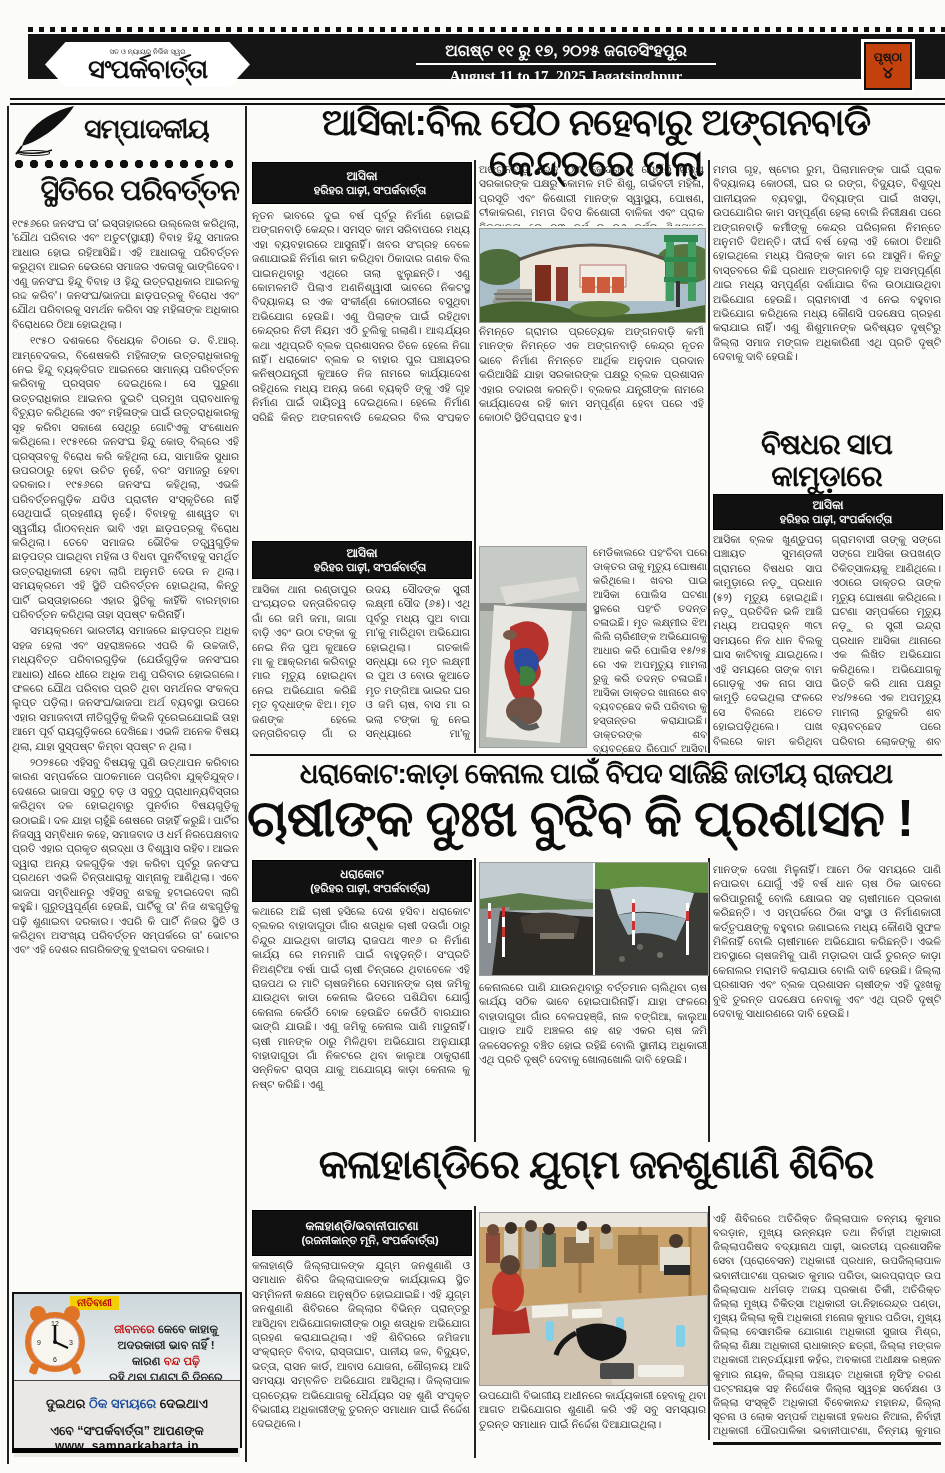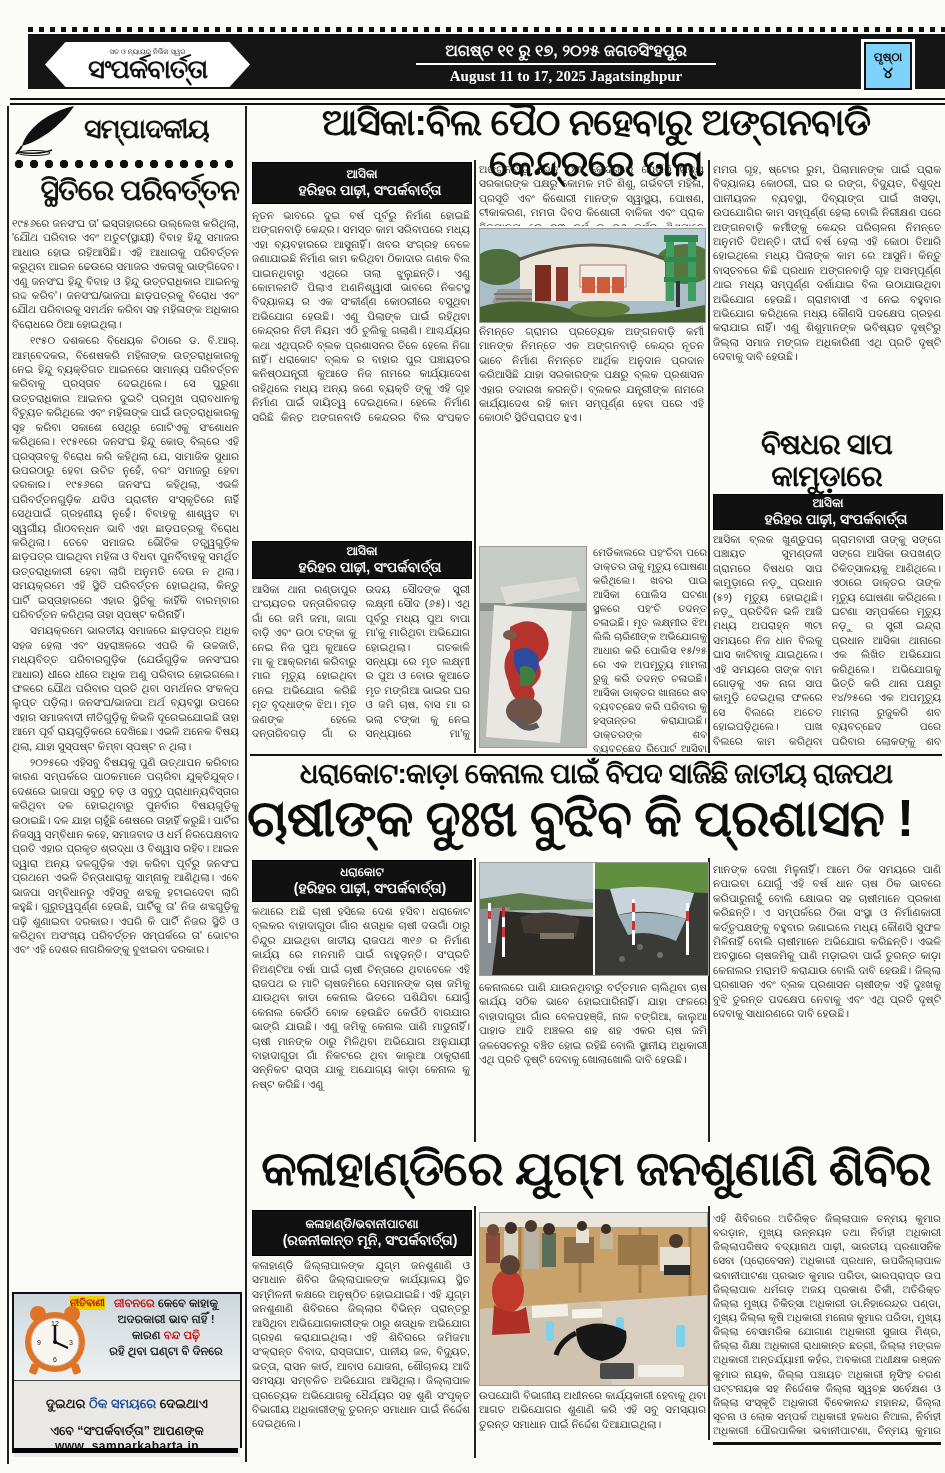--- a/index.html
+++ b/index.html
@@ -10,64 +10,64 @@
   .dotrow{background:repeating-linear-gradient(90deg,#111 0 5px,transparent 5px 11px);}
   .mast{background:#151515;}
   .logo-diamond{background:#fff;clip-path:polygon(0% 50%,10% 4%,90% 4%,100% 50%,90% 96%,10% 96%);
         display:flex;flex-direction:column;align-items:center;justify-content:center;color:#111;}
   .logo-tag{font-size:7px;line-height:1;margin-bottom:1px;}
   .logo-main{font-size:26px;font-weight:800;line-height:1;letter-spacing:-1px;}
   .mast-date{color:#fff;text-align:center;}
   .mast-date .od{font-size:16px;font-weight:700;}
   .mast-date .divline{height:2px;background:#fff;margin:3px 0;}
   .mast-date .en{font-size:15px;font-weight:700;font-family:"Liberation Serif",serif;}
-  .pagebox{background:#7dd3fc;border:2px solid #111;outline:3px solid #fff;text-align:center;
+  .pagebox{background:#c2410c;border:2px solid #111;outline:3px solid #fff;text-align:center;
         font-weight:800;color:#111;display:flex;flex-direction:column;justify-content:center;}
   .pagebox .pl{font-size:12px;line-height:1.1;}
   .pagebox .pn{font-size:16px;line-height:1.1;}
   .dblrule{border-top:2.5px solid #111;border-bottom:2.5px solid #111;height:3px;}
   .vrule{background:#222;width:1.5px;}
   .hrule{background:#111;}
   
   .ed-title{font-size:27px;font-weight:800;letter-spacing:-1px;}
   .bigdots{background:radial-gradient(circle 4px at 6px 6px,#111 4px,transparent 4.5px);
         background-size:15px 12px;background-repeat:repeat-x;}
   .ed-head{font-size:29px;font-weight:800;text-align:right;letter-spacing:-1px;}
   .bodytext{font-size:10.6px;line-height:1.36;text-align:justify;overflow:hidden;}
   .bodytext p{margin:0 0 2px 0;text-indent:18px;}
   .bodytext p:first-child{text-indent:0;}
   .twocol{column-count:2;column-gap:9px;column-rule:none;}
   
   .headline{font-weight:800;text-align:center;letter-spacing:-1px;line-height:1.12;color:#0d0d0d;}
   .byline-box{background:#111;color:#fff;text-align:center;font-weight:700;
         display:flex;flex-direction:column;justify-content:center;border:1px solid #000;}
   .byline-box .b1{font-size:12px;line-height:1.25;}
-  .byline-box .b2{font-size:14px;line-height:1.25;padding-left:16px;}
+  .byline-box .b2{font-size:11px;line-height:1.25;padding-left:16px;}
   .photo{display:block;border:1px solid #999;}
   
   .adbox{border:2px solid #111;background:#fff;}
   .ad-top{position:relative;background:linear-gradient(180deg,#cdd7db,#eef1f2);height:86px;overflow:hidden;}
   .ad-tag{position:absolute;left:56px;top:2px;background:#f2cf00;color:#b80000;font-weight:800;
-        font-size:10px;padding:1px 0;}
-  .ad-text{position:absolute;left:80px;top:1px;width:144px;text-align:center;font-weight:800;
+        font-size:10px;padding:1px 7px;}
+  .ad-text{position:absolute;left:80px;top:27px;width:144px;text-align:center;font-weight:800;
         font-size:11.5px;line-height:1.4;color:#222;}
   .red{color:#c11212;}
   .blue{color:#1b4c9c;}
   .ad-foot{background:#e9e8e4;border-top:1.5px solid #444;text-align:center;padding-top:15px;height:61px;}
   .ad-f1{font-size:13px;font-weight:800;}
   .ad-f2{font-size:12.5px;font-weight:800;margin-top:12px;}
   .ad-web{font-size:12px;font-weight:800;letter-spacing:0.5px;}
 </style>
 </head>
 <body>
 
 <div class="page">
 
   <div class="abs dotrow" style="left:28px;top:27px;width:917px;height:5px;"></div>
-  <div class="abs mast" style="left:28px;top:34px;width:917px;height:55px;">
+  <div class="abs mast" style="left:28px;top:34px;width:917px;height:45px;">
     <div class="abs logo-diamond" style="left:17px;top:6px;width:205px;height:49px;">
       <div class="logo-tag">ସତ ଓ ନ୍ୟାୟର ନିର୍ଭିକ ସ୍ୱର</div>
       <div class="logo-main">ସଂପର୍କବାର୍ତ୍ତା</div>
     </div>
     <div class="abs mast-date" style="left:388px;top:8px;width:300px;">
       <div class="od">ଅଗଷ୍ଟ ୧୧ ରୁ ୧୭, ୨୦୨୫ ଜଗତସିଂହପୁର</div>
       <div class="divline"></div>
       <div class="en">August 11 to 17,  2025  Jagatsinghpur</div>
     </div>
     <div class="abs pagebox" style="left:836px;top:8px;width:44px;height:44px;">
@@ -231,21 +231,21 @@
       <circle cx="142" cy="96" r="3" fill="#6a6a64"></circle>
     <rect x="152" y="36" width="3" height="46" fill="#fff"></rect>
       <rect x="152" y="40" width="3" height="9" fill="#c33"></rect>
       <rect x="152" y="58" width="3" height="9" fill="#c33"></rect>
     <rect x="206" y="40" width="3" height="52" fill="#fff"></rect>
       <rect x="206" y="48" width="3" height="10" fill="#c33"></rect>
   </svg>
   <div class="abs bodytext" style="left:479px;top:980px;width:228px;height:160px;">କେନାଲରେ ପାଣି ଯାଉନଥିବାରୁ ବର୍ତ୍ତମାନ ଚାଲିଥିବା ଚାଷ କାର୍ଯ୍ୟ ସଠିକ ଭାବେ ହୋଇପାରିନାହିଁ। ଯାହା ଫଳରେ ବାହାଦାଗୁଡା ଗାଁର ବେଳପହଞ୍ଜି, ନାଳ ବଙ୍ଗିଆ, କାଲୁଆ ପାହାଡ ଆଦି ଅଞ୍ଚଳର ଶହ ଶହ ଏକର ଚାଷ ଜମି ଜଳସେଚନରୁ ବଞ୍ଚିତ ହୋଇ ରହିଛି ବୋଲି ସ୍ଥାନୀୟ ଅଧିକାରୀ ଏଥି ପ୍ରତି ଦୃଷ୍ଟି ଦେବାକୁ ଖୋଲାଖୋଲି ଦାବି ହେଉଛି।</div>
   <div class="abs bodytext" style="left:713px;top:862px;width:228px;height:278px;">ମାନଙ୍କ ଦେଖା ମିଳୁନାହିଁ। ଆମେ ଠିକ ସମୟରେ ପାଣି ନପାଇବା ଯୋଗୁଁ ଏହି ବର୍ଷ ଧାନ ଚାଷ ଠିକ ଭାବରେ କରିପାରୁନାହୁଁ ବୋଲି କ୍ଷୋଭର ସହ ଚାଷୀମାନେ ପ୍ରକାଶ କରିଛନ୍ତି। ଏ ସମ୍ପର୍କରେ ଠିକା ସଂସ୍ଥା ଓ ନିର୍ମାଣକାରୀ କର୍ତ୍ତୃପକ୍ଷଙ୍କୁ ବହୁବାର ଜଣାଇଲେ ମଧ୍ୟ କୌଣସି ସୁଫଳ ମିଳିନାହିଁ ବୋଲି ଚାଷୀମାନେ ଅଭିଯୋଗ କରିଛନ୍ତି। ଏଭଳି ଅବସ୍ଥାରେ ଚାଷଜମିକୁ ପାଣି ମଡ଼ାଇବା ପାଇଁ ତୁରନ୍ତ କାଡ଼ା କେନାଲର ମରାମତି କରାଯାଉ ବୋଲି ଦାବି ହେଉଛି। ଜିଲ୍ଲା ପ୍ରଶାସନ ଏବଂ ବ୍ଲକ ପ୍ରଶାସନ ଚାଷୀଙ୍କ ଏହି ଦୁଃଖକୁ ବୁଝି ତୁରନ୍ତ ପଦକ୍ଷେପ ନେବାକୁ ଏବଂ ଏଥି ପ୍ରତି ଦୃଷ୍ଟି ଦେବାକୁ ସାଧାରଣରେ ଦାବି ହେଉଛି।</div>
 
-  <div class="abs headline" style="left:250px;top:1142px;width:692px;font-size:48px;">କଳାହାଣ୍ଡିରେ ଯୁଗ୍ମ ଜନଶୁଣାଣି ଶିବିର</div>
+  <div class="abs headline" style="left:250px;top:1142px;width:692px;font-size:40px;">କଳାହାଣ୍ଡିରେ ଯୁଗ୍ମ ଜନଶୁଣାଣି ଶିବିର</div>
   <div class="abs byline-box" style="left:252px;top:1210px;width:218px;height:44px;">
     <div class="b1">କଳାହାଣ୍ଡି/ଭବାନୀପାଟଣା</div>
     <div class="b2">(ରଜନୀକାନ୍ତ ମୂନି, ସଂପର୍କବାର୍ତ୍ତା)</div>
   </div>
   <div class="abs bodytext" style="left:252px;top:1258px;width:218px;height:208px;">କଳାହାଣ୍ଡି ଜିଲ୍ଲାପାଳଙ୍କ ଯୁଗ୍ମ ଜନଶୁଣାଣି ଓ ସମାଧାନ ଶିବିର ଜିଲ୍ଲାପାଳଙ୍କ କାର୍ଯ୍ୟାଳୟ ସ୍ଥିତ ସମ୍ମିଳନୀ କକ୍ଷରେ ଅନୁଷ୍ଠିତ ହୋଇଯାଇଛି। ଏହି ଯୁଗ୍ମ ଜନଶୁଣାଣି ଶିବିରରେ ଜିଲ୍ଲାର ବିଭିନ୍ନ ପ୍ରାନ୍ତରୁ ଆସିଥିବା ଅଭିଯୋଗକାରୀଙ୍କ ଠାରୁ ଶତାଧିକ ଅଭିଯୋଗ ଗ୍ରହଣ କରାଯାଇଥିଲା। ଏହି ଶିବିରରେ ଜମିଜମା ସଂକ୍ରାନ୍ତ ବିବାଦ, ରାସ୍ତାଘାଟ, ପାନୀୟ ଜଳ, ବିଦ୍ୟୁତ, ଭତ୍ତା, ରାସନ କାର୍ଡ, ଆବାସ ଯୋଜନା, ଶୌଚାଳୟ ଆଦି ସମସ୍ୟା ସମ୍ବଳିତ ଅଭିଯୋଗ ଆସିଥିଲା। ଜିଲ୍ଲାପାଳ ପ୍ରତ୍ୟେକ ଅଭିଯୋଗକୁ ଧୈର୍ଯ୍ୟର ସହ ଶୁଣି ସଂପୃକ୍ତ ବିଭାଗୀୟ ଅଧିକାରୀଙ୍କୁ ତୁରନ୍ତ ସମାଧାନ ପାଇଁ ନିର୍ଦ୍ଦେଶ ଦେଇଥିଲେ।</div>
   <svg class="abs photo" style="left:479px;top:1212px;" width="227" height="172" viewBox="0 0 227 172">
     <rect width="227" height="172" fill="#c9a26b"></rect>
     <rect y="0" width="227" height="14" fill="#e9e5da"></rect>
     <line x1="40" y1="14" x2="40" y2="90" stroke="#a97f45" stroke-width="3"></line>
     <line x1="100" y1="14" x2="100" y2="80" stroke="#a97f45" stroke-width="3"></line>

